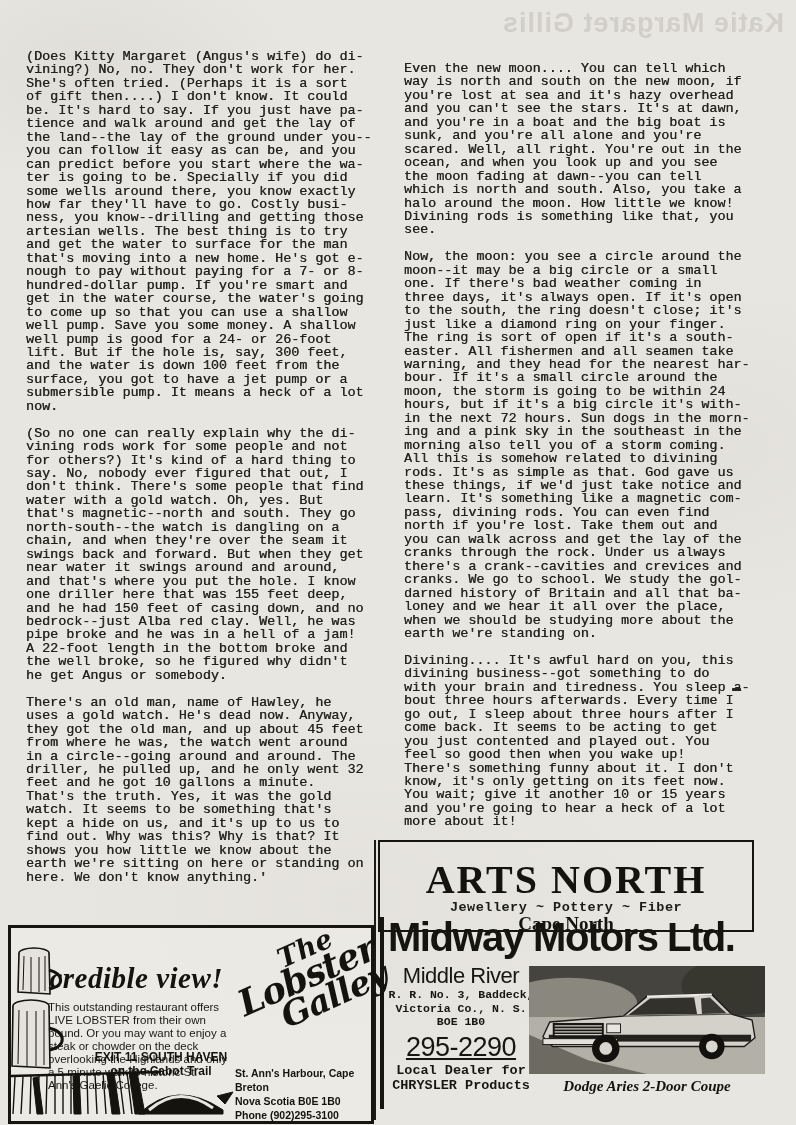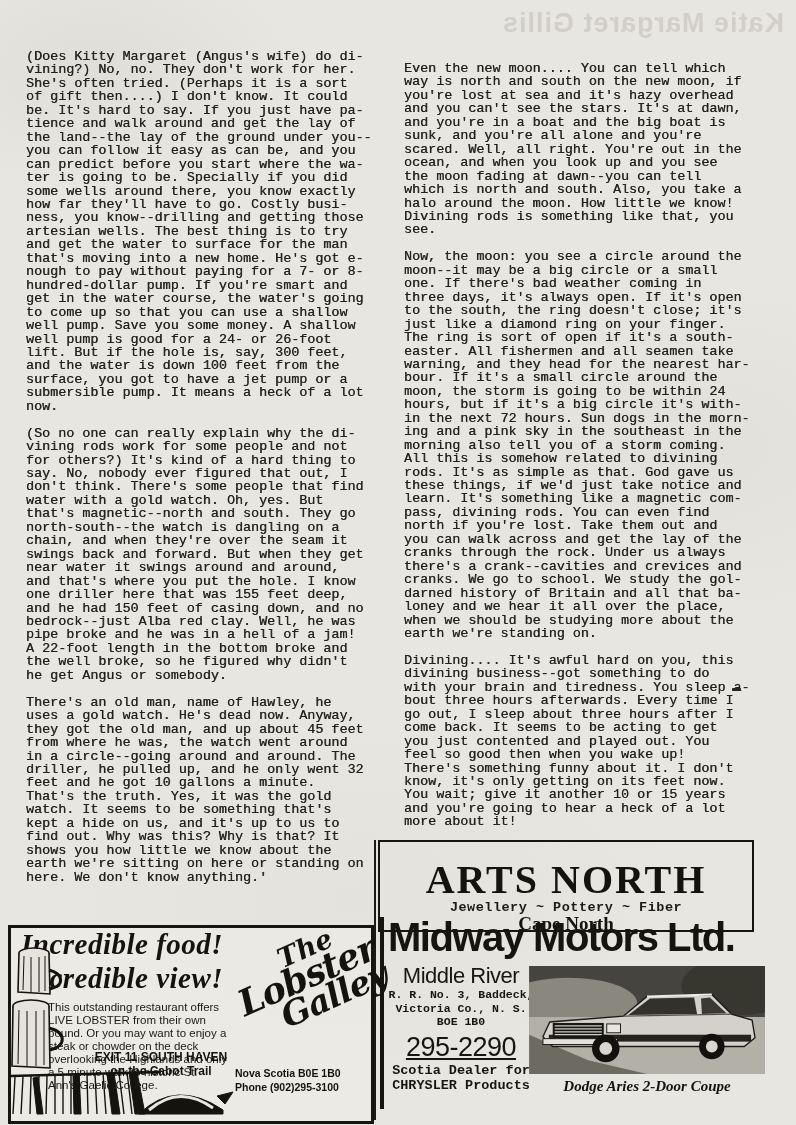--- a/index.html
+++ b/index.html
@@ -234,21 +234,21 @@
   </div>
 
   <div class="midway-rule"></div>
   <div class="midway-name">Midway Motors Ltd.</div>
   <div class="midway-info">
     <div class="mi-area">Middle River</div>
     <div class="mi-addr">R. R. No. 3, Baddeck,</div>
     <div class="mi-addr">Victoria Co., N. S.</div>
     <div class="mi-addr">BOE 1B0</div>
     <div class="mi-phone">295-2290</div>
-    <div class="mi-dealer">Scotia Dealer for</div>
+    <div class="mi-dealer">Local Dealer for</div>
     <div class="mi-dealer">CHRYSLER Products</div>
   </div>
   <svg class="midway-photo" viewBox="0 0 240 110" xmlns="http://www.w3.org/2000/svg">
     <rect x="0" y="0" width="240" height="110" fill="#8f8c85"></rect>
     <rect x="0" y="0" width="240" height="52" fill="#45443f"></rect>
     <ellipse cx="40" cy="38" rx="70" ry="26" fill="#8a877f"></ellipse>
     <ellipse cx="215" cy="20" rx="60" ry="30" fill="#38372f"></ellipse>
     <rect x="0" y="52" width="240" height="58" fill="#b3b0a8"></rect>
     <polygon points="0,110 0,70 60,96 120,110" fill="#6d6a62"></polygon>
 
@@ -268,21 +268,20 @@
     <rect x="14" y="74" width="76" height="6" fill="#e3e1da" stroke="#1c1b17" stroke-width="1"></rect>
 
     <circle cx="78" cy="84" r="14" fill="#12110d"></circle>
     <circle cx="78" cy="84" r="6.5" fill="#d8d6cf"></circle>
     <circle cx="186" cy="82" r="13" fill="#12110d"></circle>
     <circle cx="186" cy="82" r="6" fill="#d8d6cf"></circle>
   </svg>
   <div class="midway-caption">Dodge Aries 2-Door Coupe</div>
 
   <div class="lobster-box">
-    <div class="lg-h1">Incredible food!</div>
     <div class="lg-h2">Incredible view!</div>
     <div class="lg-body">This outstanding restaurant offers LIVE LOBSTER from their own pound. Or you may want to enjoy a steak or chowder on the deck overlooking the Highlands and only a 5 minute walk to historic St. Ann's Gaelic College.</div>
     <div class="lg-exit">
       <div>EXIT 11 SOUTH HAVEN</div>
       <div>on the Cabot Trail</div>
     </div>
     <div class="lg-logo">
       <div class="l1">The</div>
       <div class="l2">Lobster</div>
       <div class="l3">Galley</div>
@@ -309,20 +308,21 @@
         <polygon points="62,6 63,44 70,44 68,5" fill="#14130e"></polygon>
         <polygon points="96,4 101,44 109,44 103,3" fill="#14130e"></polygon>
         <polygon points="118,2 124,44 134,44 126,2" fill="#14130e"></polygon>
 
         <path d="M128,44 Q165,8 212,40 L212,44 Z" fill="#14130e"></path>
         <path d="M138,40 Q168,14 202,38" fill="none" stroke="#e8e6e1" stroke-width="3"></path>
         <polygon points="206,26 222,22 214,34" fill="#14130e"></polygon>
       </g>
     </svg>
     <div class="lg-addr">
+      <div>St. Ann's Harbour, Cape Breton</div>
       <div>Nova Scotia B0E 1B0</div>
       <div>Phone (902)295-3100</div>
     </div>
   </div>
 
   <div class="ink-dash"></div>
 
 </div>
 
 </body></html>

